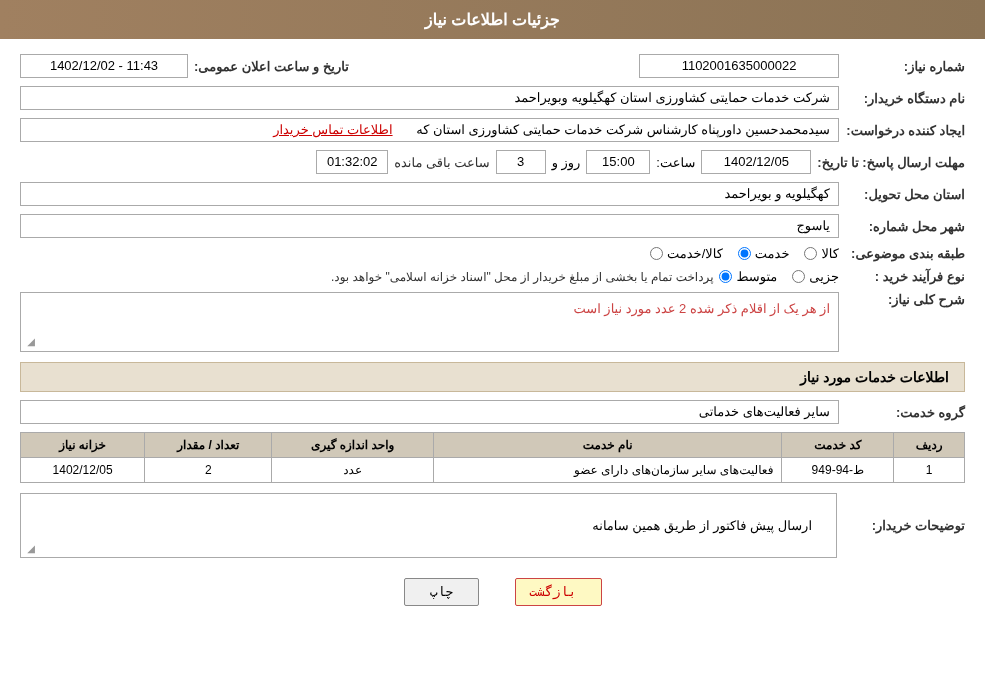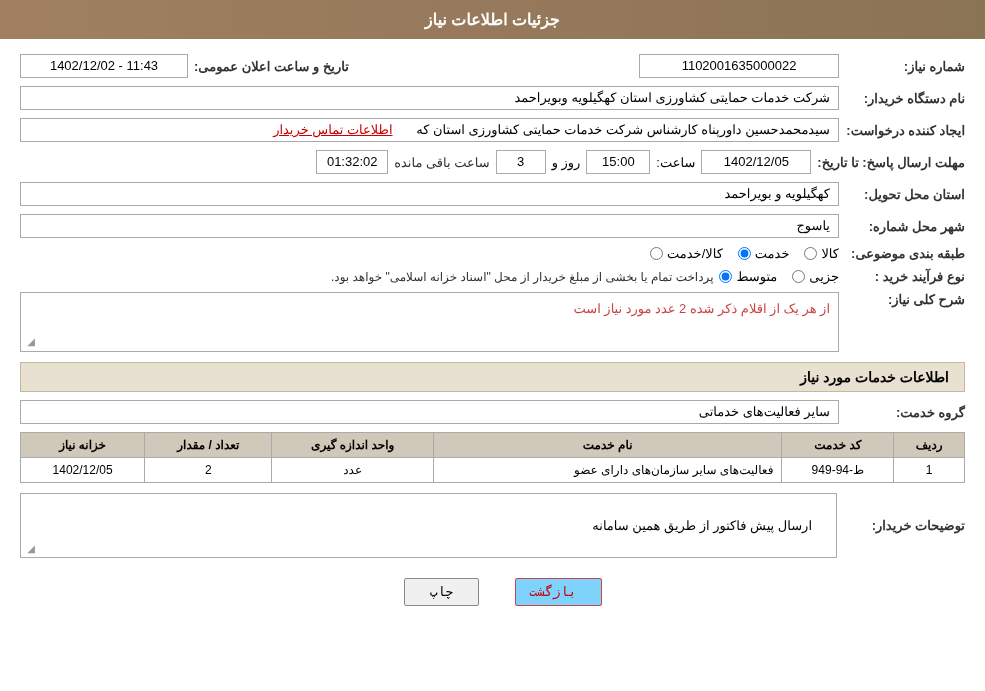--- a/index.html
+++ b/index.html
@@ -216,21 +216,21 @@
       font-family: Liberation Mono, monospace;
       font-size: 13px;
       border-radius: 2px;
       margin-left: 21px;
     }
     .btn-print {
       background: #f0f0f0;
       border-color: #888;
     }
     .btn-back {
-      background: #7dd3fc;
+      background: #fef9c3;
       border-color: #cc4444;
       color: #cc0000;
       padding-left: 13px;
     }
     .remaining-label {
       white-space: nowrap;
       color: #333;
     }
   </style>
 </head>

